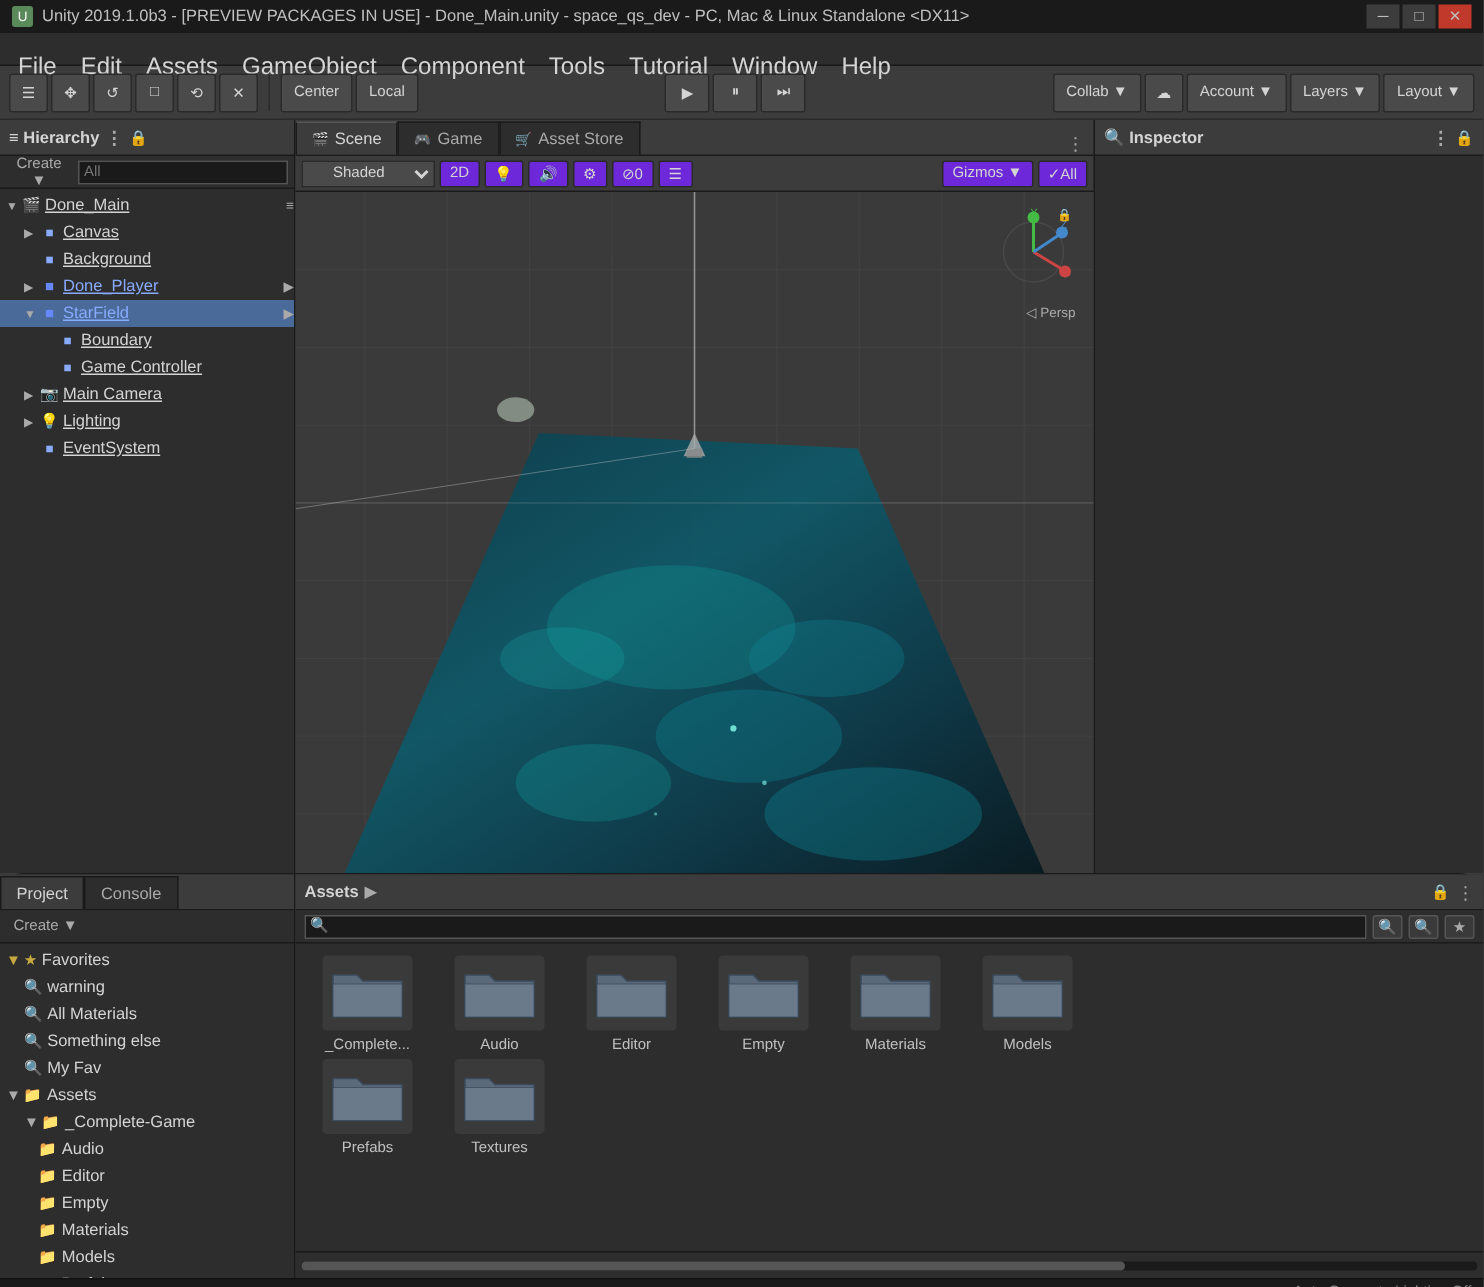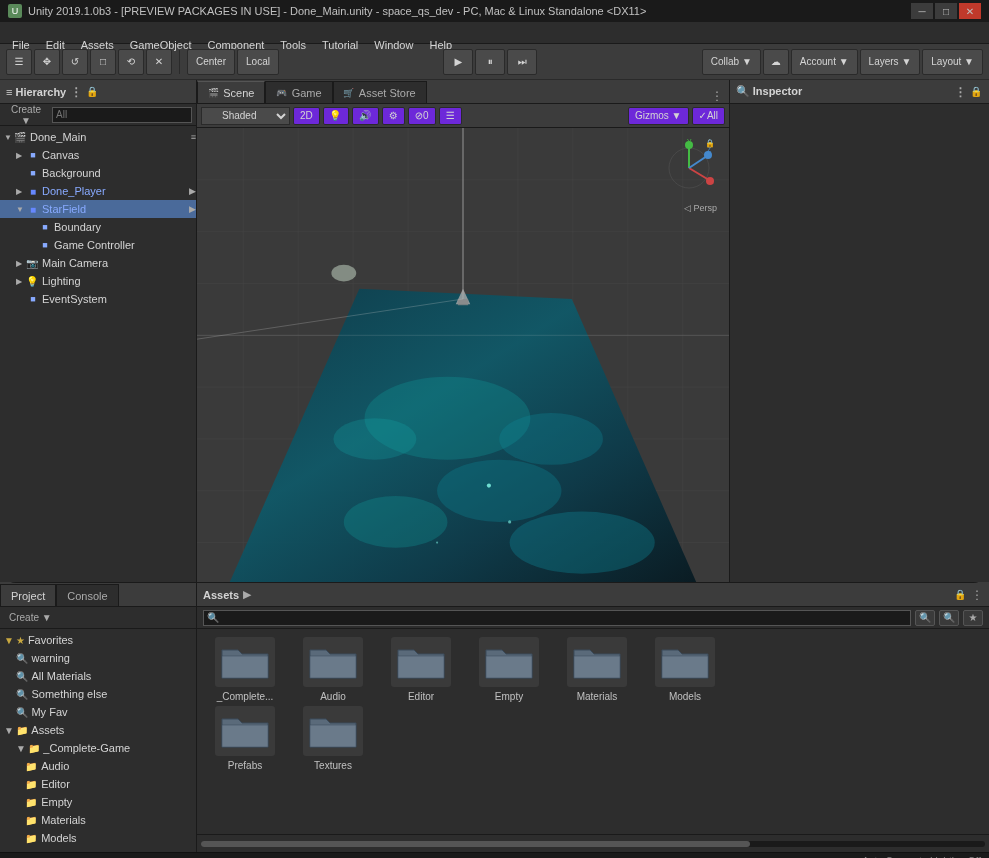--- a/index.html
+++ b/index.html
@@ -50,21 +50,21 @@
     #menu-bar {
       height: 22px;
       background: #2d2d2d;
       display: flex;
       align-items: center;
       padding: 0 4px;
       border-bottom: 1px solid #1a1a1a;
     }
     .menu-item {
       padding: 2px 8px;
-      font-size: 11px;
+      font-size: 16px;
       color: #d4d4d4;
       cursor: pointer;
       margin-top: 24px;
     }
 
     
     #toolbar {
       height: 36px;
       background: #3c3c3c;
       display: flex;
@@ -409,21 +409,21 @@
     .grid-line { stroke: #555; stroke-width: 0.5; }
 
     
     ::-webkit-scrollbar { width: 6px; height: 6px; }
     ::-webkit-scrollbar-track { background: #2d2d2d; }
     ::-webkit-scrollbar-thumb { background: #555; border-radius: 3px; }
 
     .lock-icon { font-size: 10px; color: #aaa; }
     .dots-icon { font-size: 12px; color: #aaa; cursor: pointer; }
 
-    .hier-item .item-label { font-size: 11px; }
+    .hier-item .item-label { font-size: 11px; text-decoration: underline; }
     .hier-item.highlighted { background: #4a6a9a; }
 
   </style>
 </head>
 <body>
 
 <div id="title-bar">
   <div class="title-icon">U</div>
   <span class="title-text">Unity 2019.1.0b3 - [PREVIEW PACKAGES IN USE] - Done_Main.unity - space_qs_dev - PC, Mac &amp; Linux Standalone &lt;DX11&gt;</span>
   <div class="window-controls">

